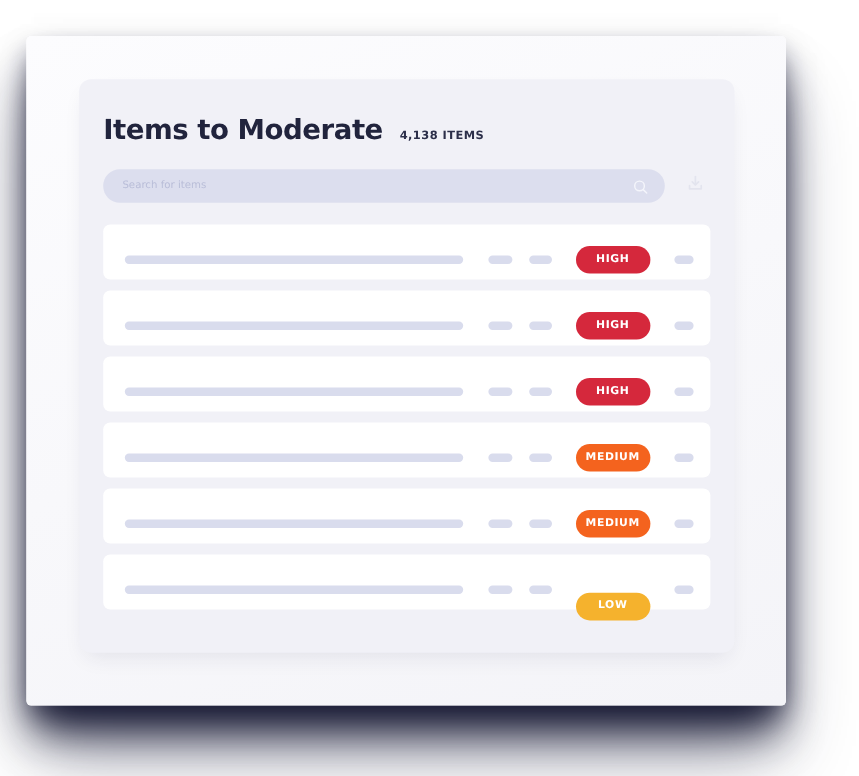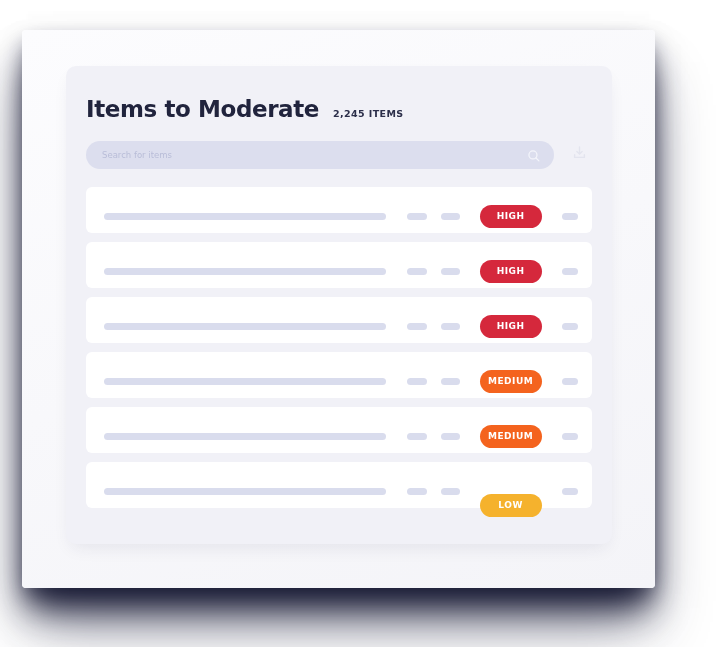--- a/index.html
+++ b/index.html
@@ -166,21 +166,21 @@
 <body>
 
 <div id="stage">
 
   <div class="backdrop-card"></div>
 
   <div class="panel">
 
     <div class="panel-header">
       <div class="page-title">Items to Moderate</div>
-      <div class="item-count">2,245 ITEMS</div>
+      <div class="item-count">4,138 ITEMS</div>
     </div>
 
     <div class="search-row">
       <div class="search-field">
         <input class="search-input" type="text" placeholder="Search for items" style="">
         <span class="search-icon">
           <svg viewBox="0 0 16 16" width="14" height="14" fill="none" stroke="#f4f5fb" stroke-width="1.4" stroke-linecap="round" stroke-linejoin="round">
             <circle cx="6.8" cy="6.8" r="4.6"></circle>
             <line x1="10.3" y1="10.3" x2="13.6" y2="13.6"></line>
           </svg>

